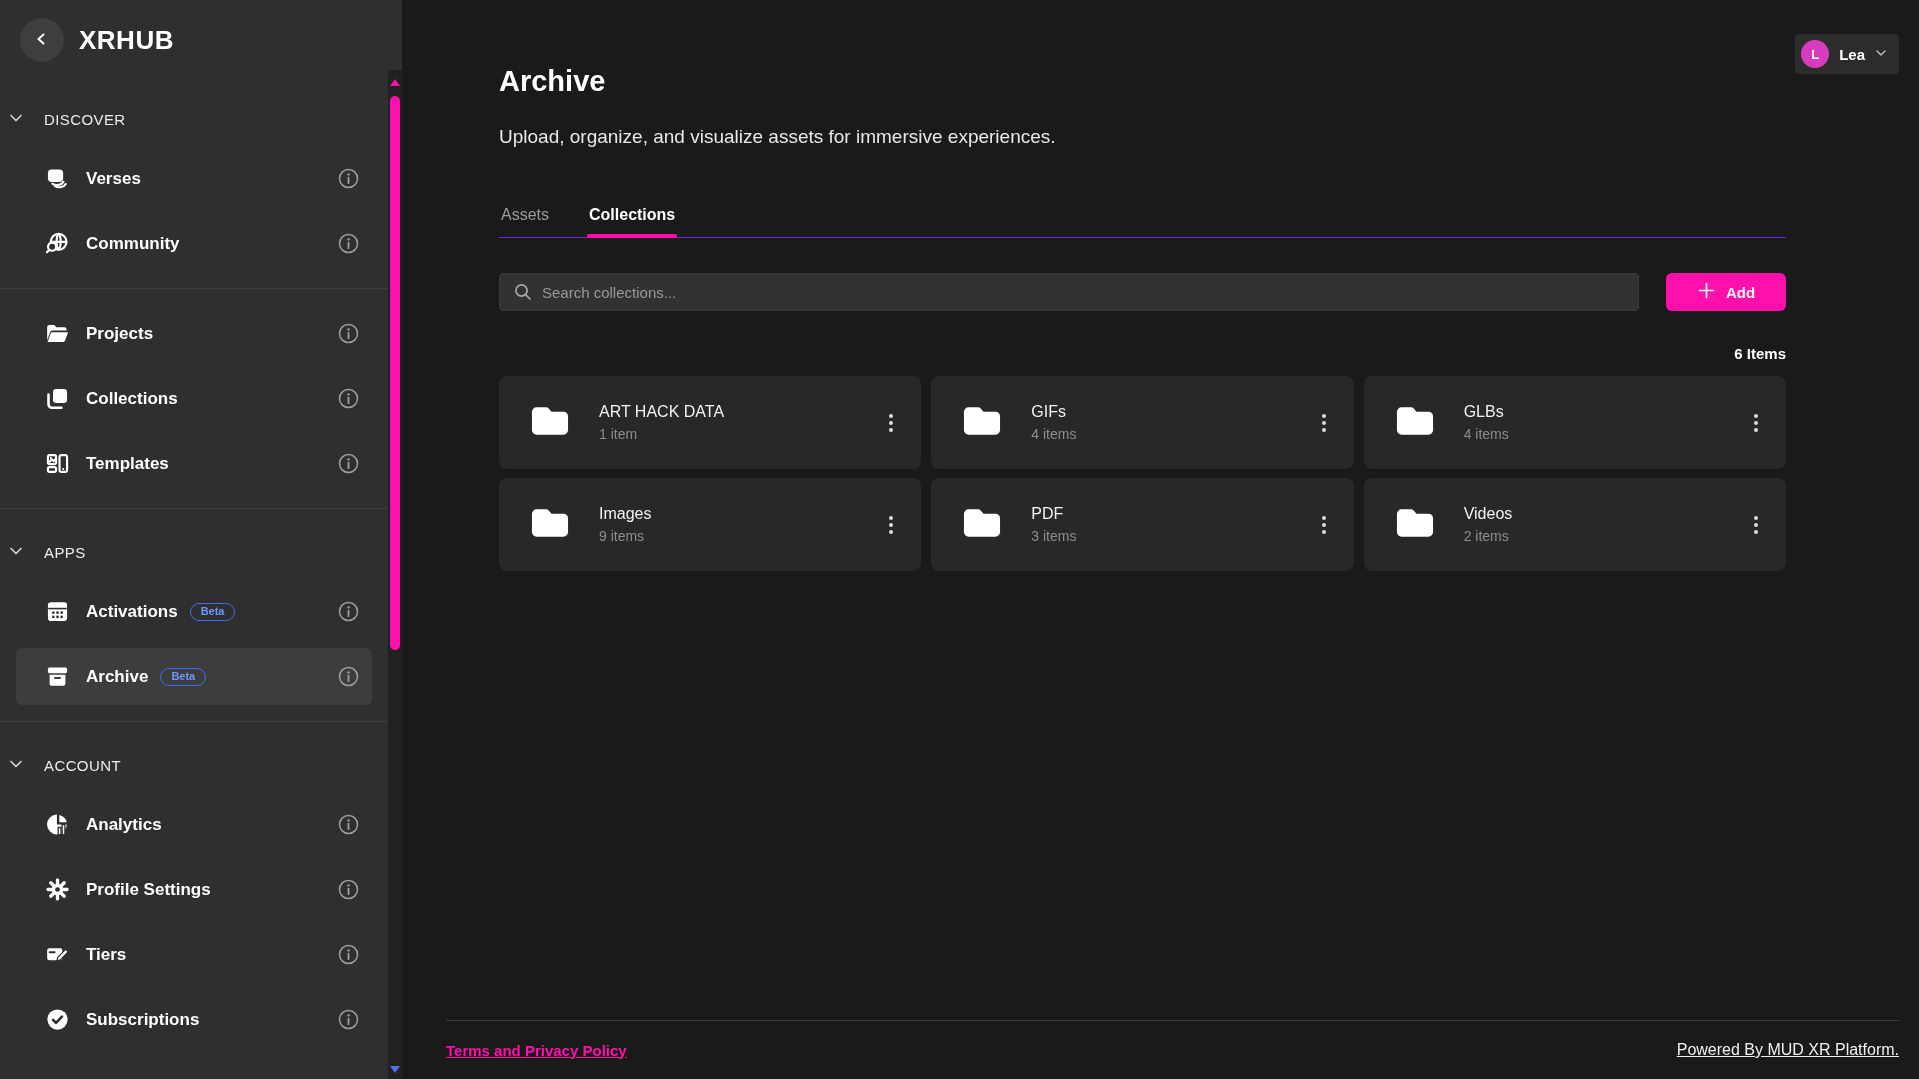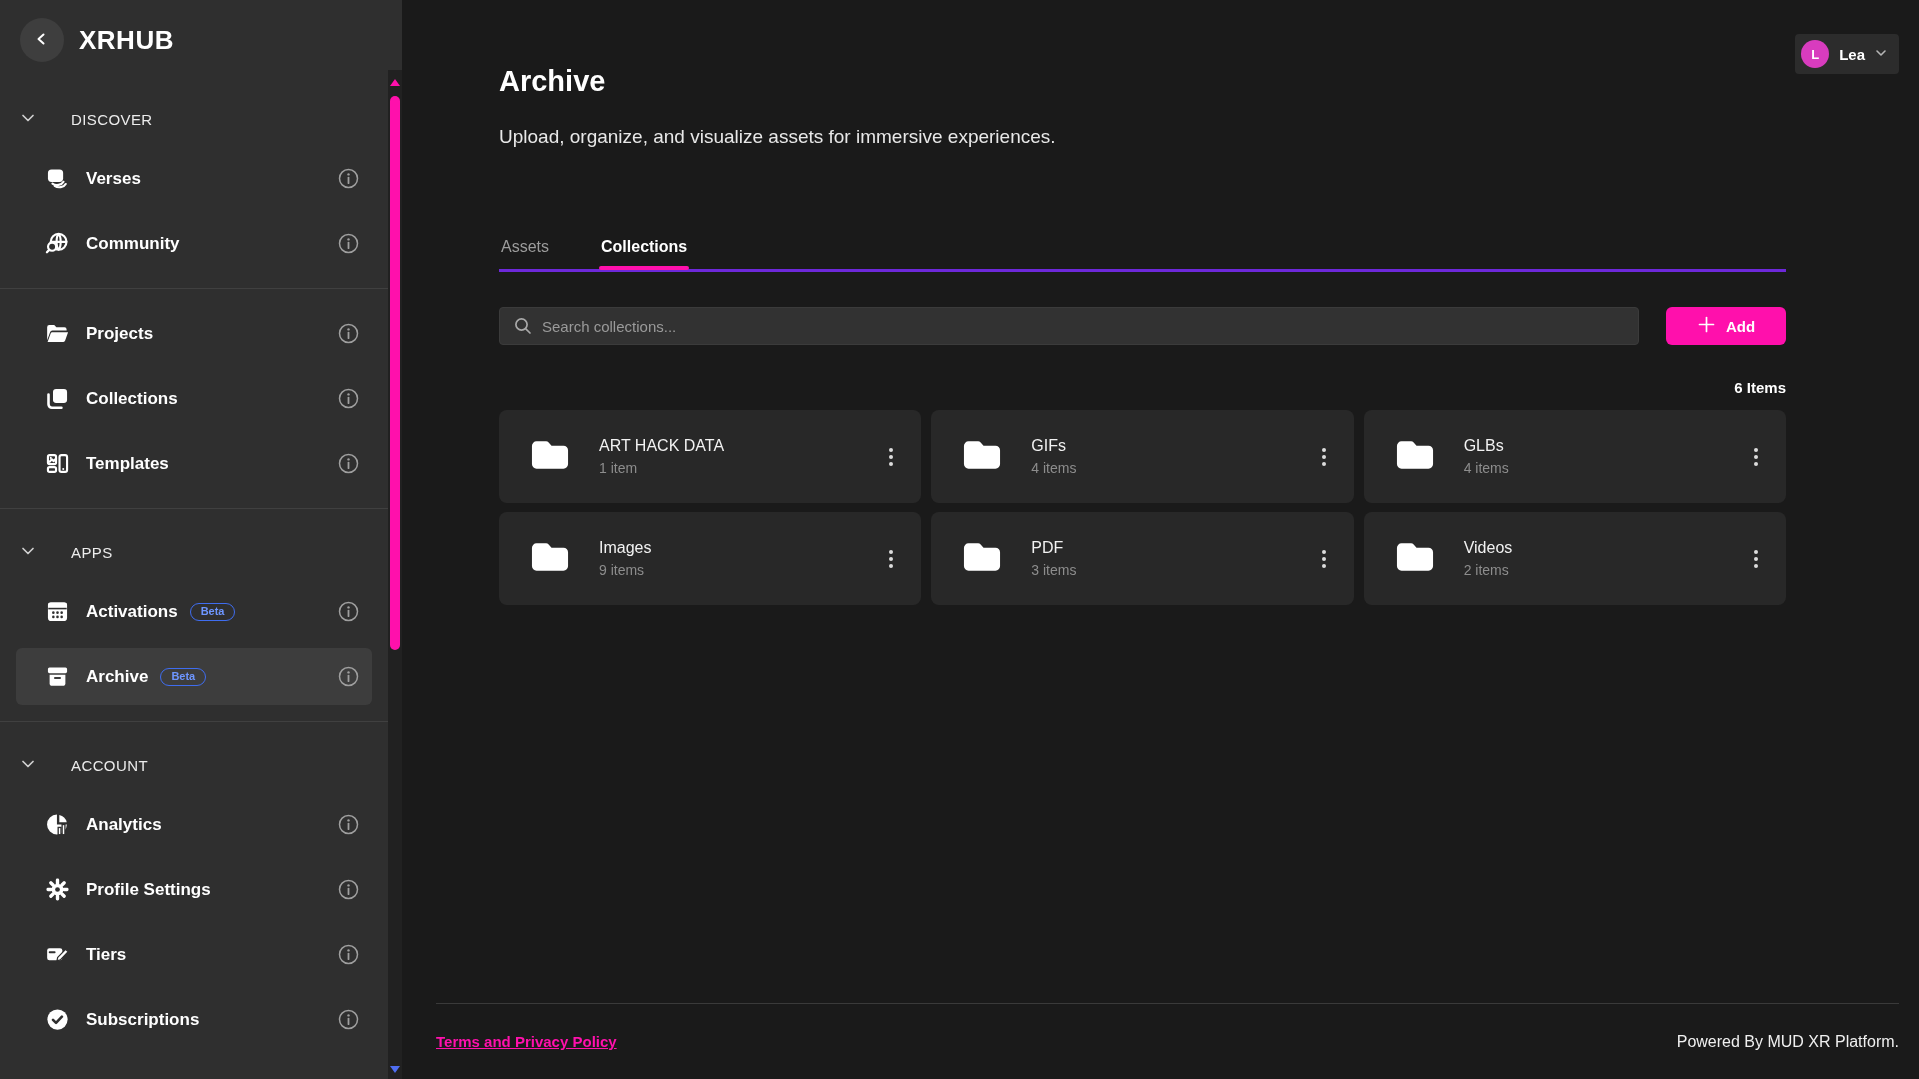--- a/index.html
+++ b/index.html
@@ -10,62 +10,62 @@
     display:flex;
     --accent:#ff10ac;
   }
   
   .sidebar { width:402px; flex-shrink:0; background:#2f2f2f; position:relative; overflow:hidden;text-align:center; }
   .sidebar-header { display:flex; align-items:center; gap:15px; padding:18px 0 14px 20px; }
   .back-btn { width:44px; height:44px; border-radius:50%; background:#3e3e3e; display:flex; align-items:center; justify-content:center; cursor:pointer; border:none; }
   .app-title { font-size:26px; font-weight:700; letter-spacing:.5px; color:#fff; }
   .nav-section { padding:16px 0 8px; }
   .nav-section + .nav-section { border-top:1px solid #404040; }
-  .section-head { display:flex; align-items:center; gap:35px; height:30px; margin:12px 0 16px; padding-left:20px; color:#ececec; font-size:15px; letter-spacing:.4px; }
+  .section-head { display:flex; align-items:center; gap:20px; height:30px; margin:12px 0 16px; padding-left:8px; color:#ececec; font-size:15px; letter-spacing:.4px; }
   .nav-item { display:flex; align-items:center; height:57px; margin:0 30px 8px 16px; padding:0 12px 0 28px; border-radius:6px; cursor:pointer; }
   .nav-item.active { background:#3d3d3d; }
   .nav-icon { width:27px; height:27px; display:flex; align-items:center; justify-content:center; flex-shrink:0; }
   .nav-label { margin-left:15px; font-size:17px; font-weight:700; color:#fff; white-space:nowrap; }
   .beta-badge { margin-left:12px; font-size:11px; font-weight:700; color:#6e96ff; border:1px solid #3f6df0; border-radius:999px; padding:2px 10px 3px; line-height:1; }
   .info-btn { margin-left:auto; display:flex; align-items:center; cursor:pointer; }
   
   .scroll-track { position:absolute; top:70px; right:0; bottom:0; width:14px; background:#212121; }
   .scroll-thumb { position:absolute; left:2px; top:26px; width:10px; height:554px; border-radius:5px; background:var(--accent); cursor:grab; }
   .scroll-arrow { position:absolute; left:50%; transform:translateX(-50%); width:0; height:0; border-left:5px solid transparent; border-right:5px solid transparent; cursor:pointer; }
   .scroll-arrow.up { top:9px; border-bottom:7px solid var(--accent); }
   .scroll-arrow.down { bottom:6px; border-top:7px solid #4f6ef2; }
   
   .main { flex:1; position:relative; background:#1a1a1a; }
   .user-chip { position:absolute; top:34px; right:20px; height:40px; background:#2c2c2c; border-radius:4px; display:flex; align-items:center; gap:10px; padding:0 12px 0 6px; cursor:pointer; }
   .avatar { width:28px; height:28px; border-radius:50%; background:#d83cbe; display:flex; align-items:center; justify-content:center; font-size:13px; font-weight:700; color:#fff; }
   .user-name { font-size:15px; font-weight:700; color:#fff; }
   .content { padding:62px 133px 0 97px; }
   .page-title { font-size:29px; font-weight:700; color:#fff; line-height:38px; }
   .page-subtitle { margin-top:26px; font-size:19px; color:#e8e8e8; }
-  .tabs { display:flex; gap:48px; border-bottom:3px solid #6d28d9; margin-top:90px; }
+  .tabs { display:flex; gap:36px; border-bottom:1px solid #6d28d9; margin-top:58px; }
   .tab { padding:0 2px 13px; font-size:16px; color:#9c9c9c; position:relative; cursor:pointer; background:none; border:none; font-family:inherit; }
   .tab.active { color:#fff; font-weight:700; }
   .tab.active::after { content:""; position:absolute; left:0; right:0; bottom:-1px; height:4px; border-radius:2px; background:var(--accent); }
   .search-row { display:flex; margin-top:35px; height:38px; }
   .search-box { flex:1; position:relative; background:#323232; border:1px solid #3b3b3b; border-radius:4px; }
   .search-box svg { position:absolute; left:13px; top:50%; transform:translateY(-50%); }
   .search-input { width:100%; height:100%; background:transparent; border:none; outline:none; color:#e5e5e5; font-size:15px; padding:0 14px 0 42px; font-family:inherit; }
   .search-input::placeholder { color:#9a9a9a; }
   .add-btn { margin-left:27px; width:120px; border:none; border-radius:6px; background:var(--accent); color:#fff; font-size:15px; font-weight:700; display:flex; align-items:center; justify-content:center; gap:10px; cursor:pointer; font-family:inherit; }
   .items-count { margin-top:34px; text-align:right; font-size:15px; font-weight:700; color:#fff; }
   .cards-grid { margin-top:14px; display:grid; grid-template-columns:repeat(3,1fr); gap:9px 10px; }
   .card { height:93px; background:#282828; border-radius:8px; display:flex; align-items:center; padding:0 22px 0 28px; cursor:pointer; }
   .card-text { margin-left:26px; }
   .card-name { font-size:16px; color:#f2f2f2; }
   .card-count { margin-top:5px; font-size:14px; color:#8d8d8d; }
   .kebab { margin-left:auto; display:flex; flex-direction:column; gap:3px; padding:6px; cursor:pointer; background:none; border:none; }
   .kebab i { width:4px; height:4px; border-radius:50%; background:#dcdcdc; }
-  .footer { position:absolute; left:34px; right:20px; bottom:0; height:76px; border-top:1px solid #3a3a3a; display:flex; align-items:center; justify-content:space-between; }
+  .footer { position:absolute; left:44px; right:20px; bottom:0; height:59px; border-top:1px solid #3a3a3a; display:flex; align-items:center; justify-content:space-between; }
   .footer-link { color:var(--accent); font-size:15px; font-weight:700; text-decoration:underline; cursor:pointer; }
-  .powered { color:#f0f0f0; font-size:16px; }
+  .powered { color:#f0f0f0; font-size:16px;text-decoration:underline; }
 </style>
 </head>
 <body>
 
 <aside class="sidebar">
   <div class="sidebar-header">
     <button class="back-btn">
       <span>
         <svg width="18" height="18" viewBox="0 0 18 18">
             <polyline points="10.5,4.5 5.5,9 10.5,13.5" fill="none" stroke="#fff" stroke-width="2" stroke-linecap="round" stroke-linejoin="round"></polyline>

